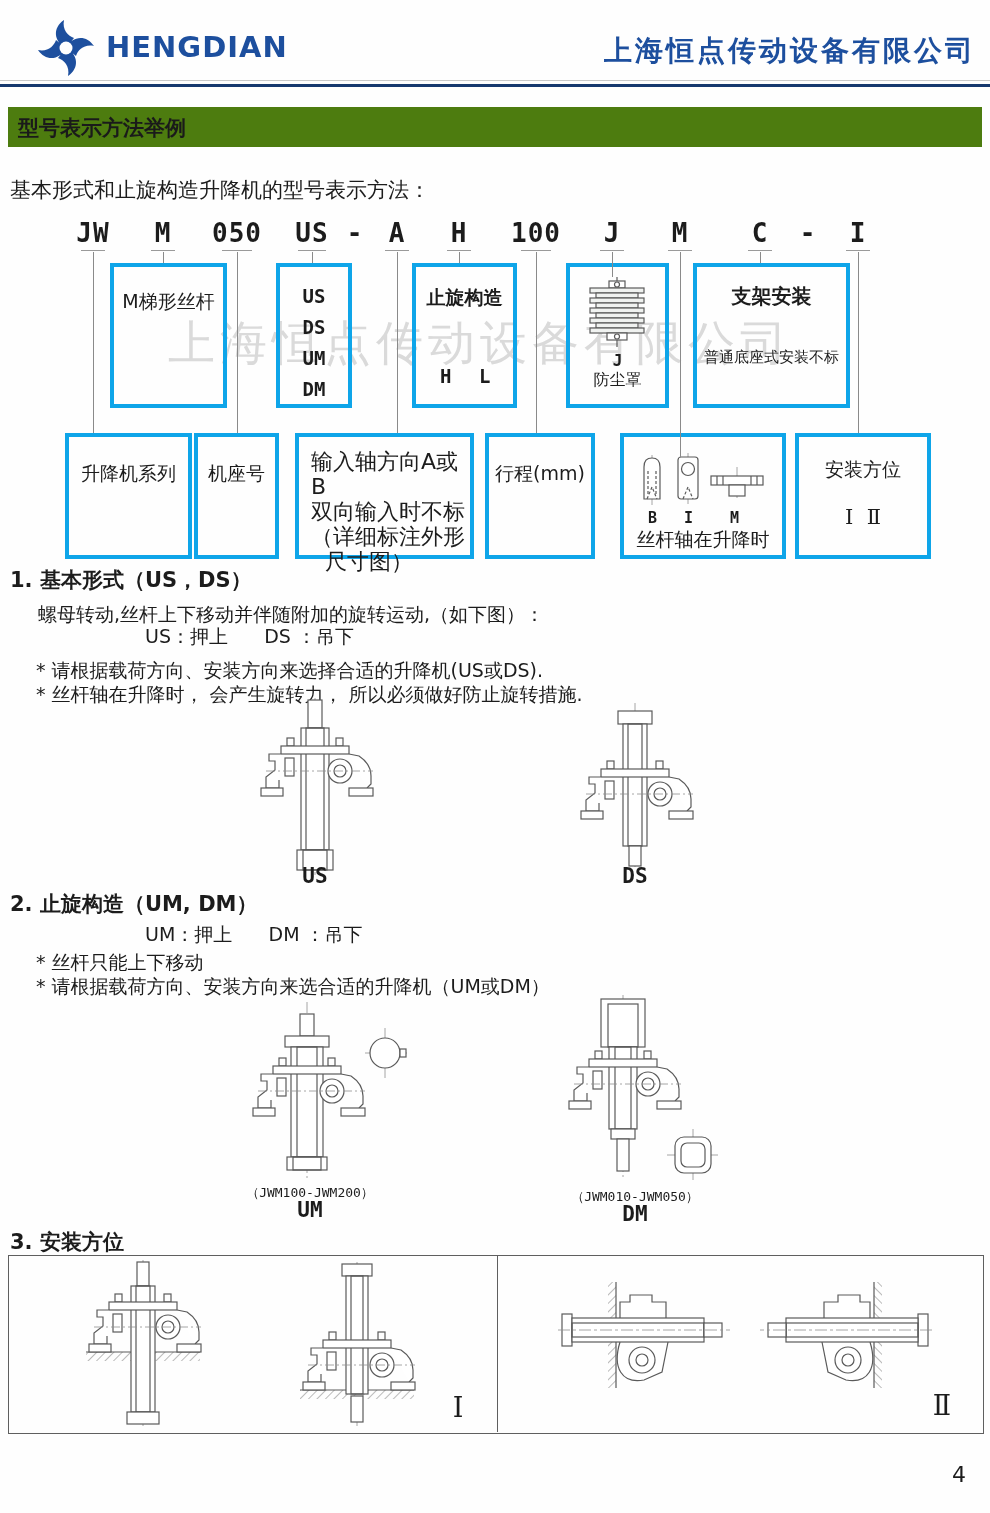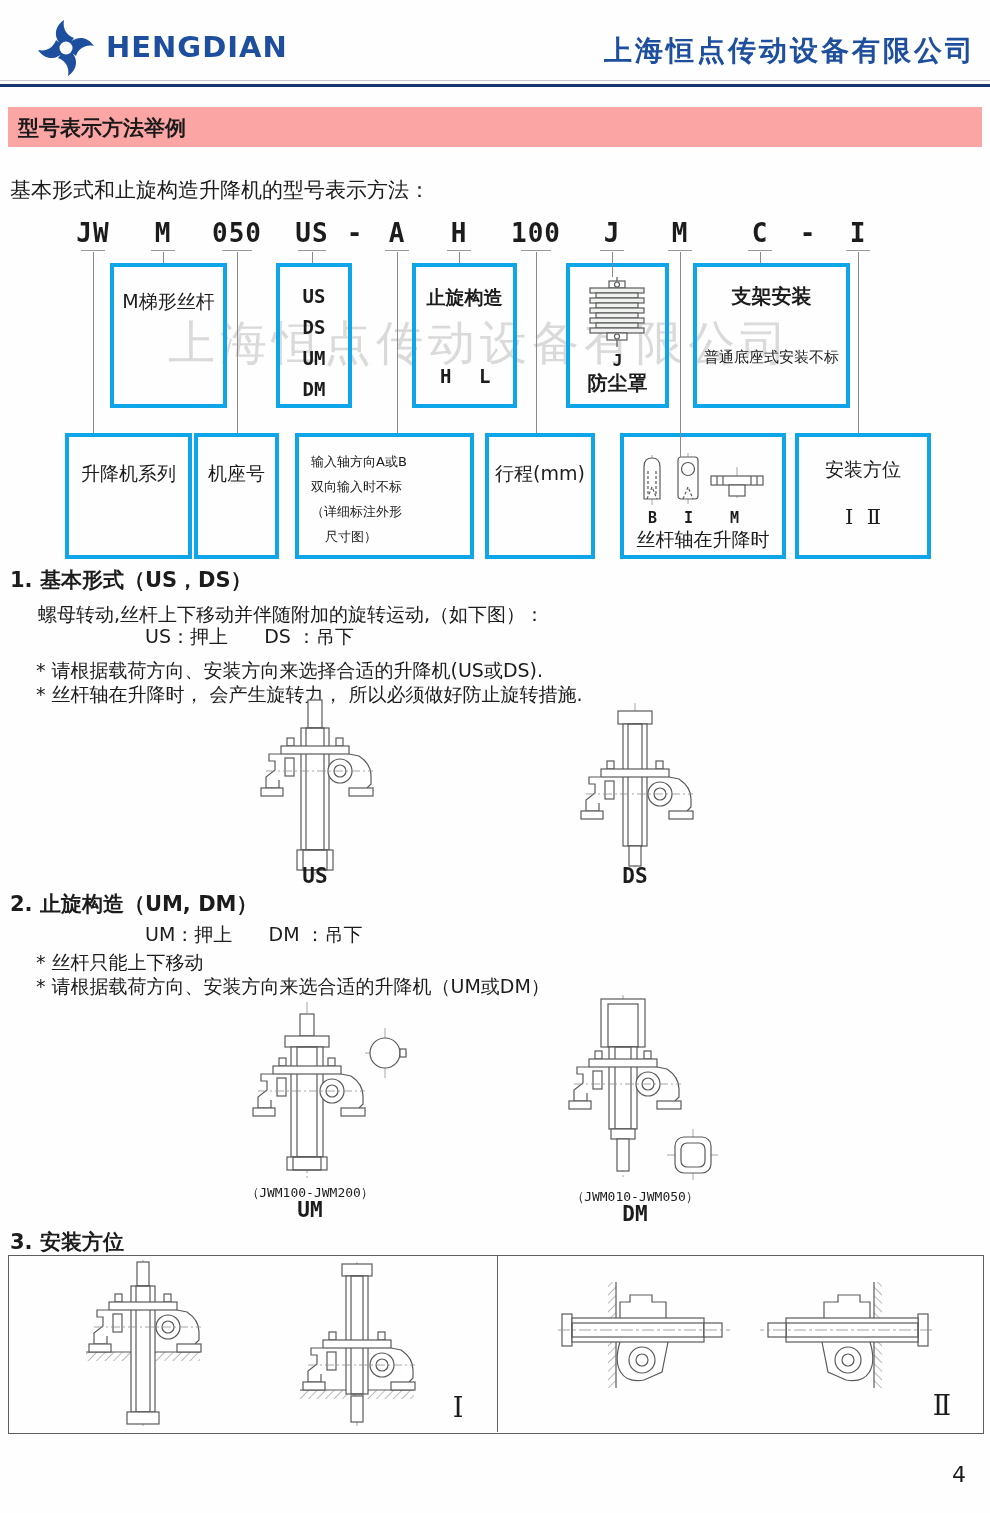--- a/index.html
+++ b/index.html
@@ -70,21 +70,21 @@
       <path d="M32,32 C26,44 12,46 4,34 C14,36 20,30 22,24 Z"></path>
       <circle cx="32" cy="32" r="9"></circle>
     </g>
     <circle cx="32" cy="32" r="6.5" fill="#fff"></circle>
   </svg>
   <div class="abs" style="left:106px;top:30px;font-size:29px;font-weight:600;color:#1d4f9e;letter-spacing:1px;">HENGDIAN</div>
   <div class="abs" style="right:14px;top:32px;font-size:28px;font-weight:bold;color:#1d4f9e;letter-spacing:3px;">上海恒点传动设备有限公司</div>
   <div class="abs" style="left:0;top:80px;width:990px;height:1px;background:#c9c9c9;"></div>
   <div class="abs" style="left:0;top:84px;width:990px;height:3px;background:#16386e;"></div>
 
-  <div class="abs" style="left:8px;top:107px;width:974px;height:40px;background:#fca5a5;">
+  <div class="abs" style="left:8px;top:107px;width:974px;height:40px;background:#4d7c0f;">
     <div style="padding:7px 0 0 10px;font-size:21px;font-weight:bold;color:#1a1a1a;">型号表示方法举例</div>
   </div>
 
   <div class="abs" style="left:10px;top:176px;font-size:21px;font-weight:500;">基本形式和止旋构造升降机的型号表示方法：</div>
 
   <div id="watermark">上海恒点传动设备有限公司</div>
 
   <div>
     <span class="codeseg mono ctr" style="left:93px;">JW</span>
     <span class="codeseg mono ctr" style="left:163px;">M</span>
@@ -157,35 +157,35 @@
         <rect x="11" y="36" width="42" height="5" fill="#f0f2f0"></rect>
         <rect x="5" y="41" width="54" height="5" fill="#f0f2f0"></rect>
         <rect x="11" y="46" width="42" height="5" fill="#f0f2f0"></rect>
         <rect x="5" y="51" width="54" height="5" fill="#f0f2f0"></rect>
         <rect x="22" y="56" width="20" height="7" fill="#fff"></rect>
           <circle cx="32" cy="59.5" r="2.5"></circle>
         <line x1="32" y1="63" x2="32" y2="70"></line>
       </g>
     </svg>
     <div class="abs mono" style="left:0;top:84px;width:95px;text-align:center;font-size:16px;font-weight:bold;">J</div>
-    <div class="abs" style="left:0;top:103px;width:95px;text-align:center;font-size:20px;font-weight:700;">防尘罩</div>
+    <div class="abs" style="left:0;top:103px;width:95px;text-align:center;font-size:16px;font-weight:400;">防尘罩</div>
   </div>
   <div class="box" style="left:693px;top:263px;width:149px;height:137px;">
     <div class="boxtitle" style="margin-top:16px;font-size:20px;font-weight:bold;">支架安装</div>
     <div style="margin-top:38px;text-align:center;font-size:15px;font-weight:500;">普通底座式安装不标</div>
   </div>
 
   <div class="box" style="left:65px;top:433px;width:119px;height:118px;">
     <div class="boxtitle" style="margin-top:24px;">升降机系列</div>
   </div>
   <div class="box" style="left:194px;top:433px;width:77px;height:118px;">
     <div class="boxtitle" style="margin-top:24px;">机座号</div>
   </div>
   <div class="box" style="left:295px;top:433px;width:171px;height:118px;">
-    <div style="padding:12px 0 0 12px;font-size:13px;font-weight:500;line-height:25px;">
+    <div style="padding:12px 0 0 12px;font-size:22px;font-weight:500;line-height:25px;">
       <div>输入轴方向A或B</div>
       <div>双向输入时不标</div>
       <div>（详细标注外形</div>
       <div style="padding-left:14px;">尺寸图）</div>
     </div>
   </div>
   <div class="box" style="left:485px;top:433px;width:102px;height:118px;">
     <div class="boxtitle" style="margin-top:24px;">行程(mm)</div>
   </div>
   <div class="box" style="left:620px;top:433px;width:158px;height:118px;">

